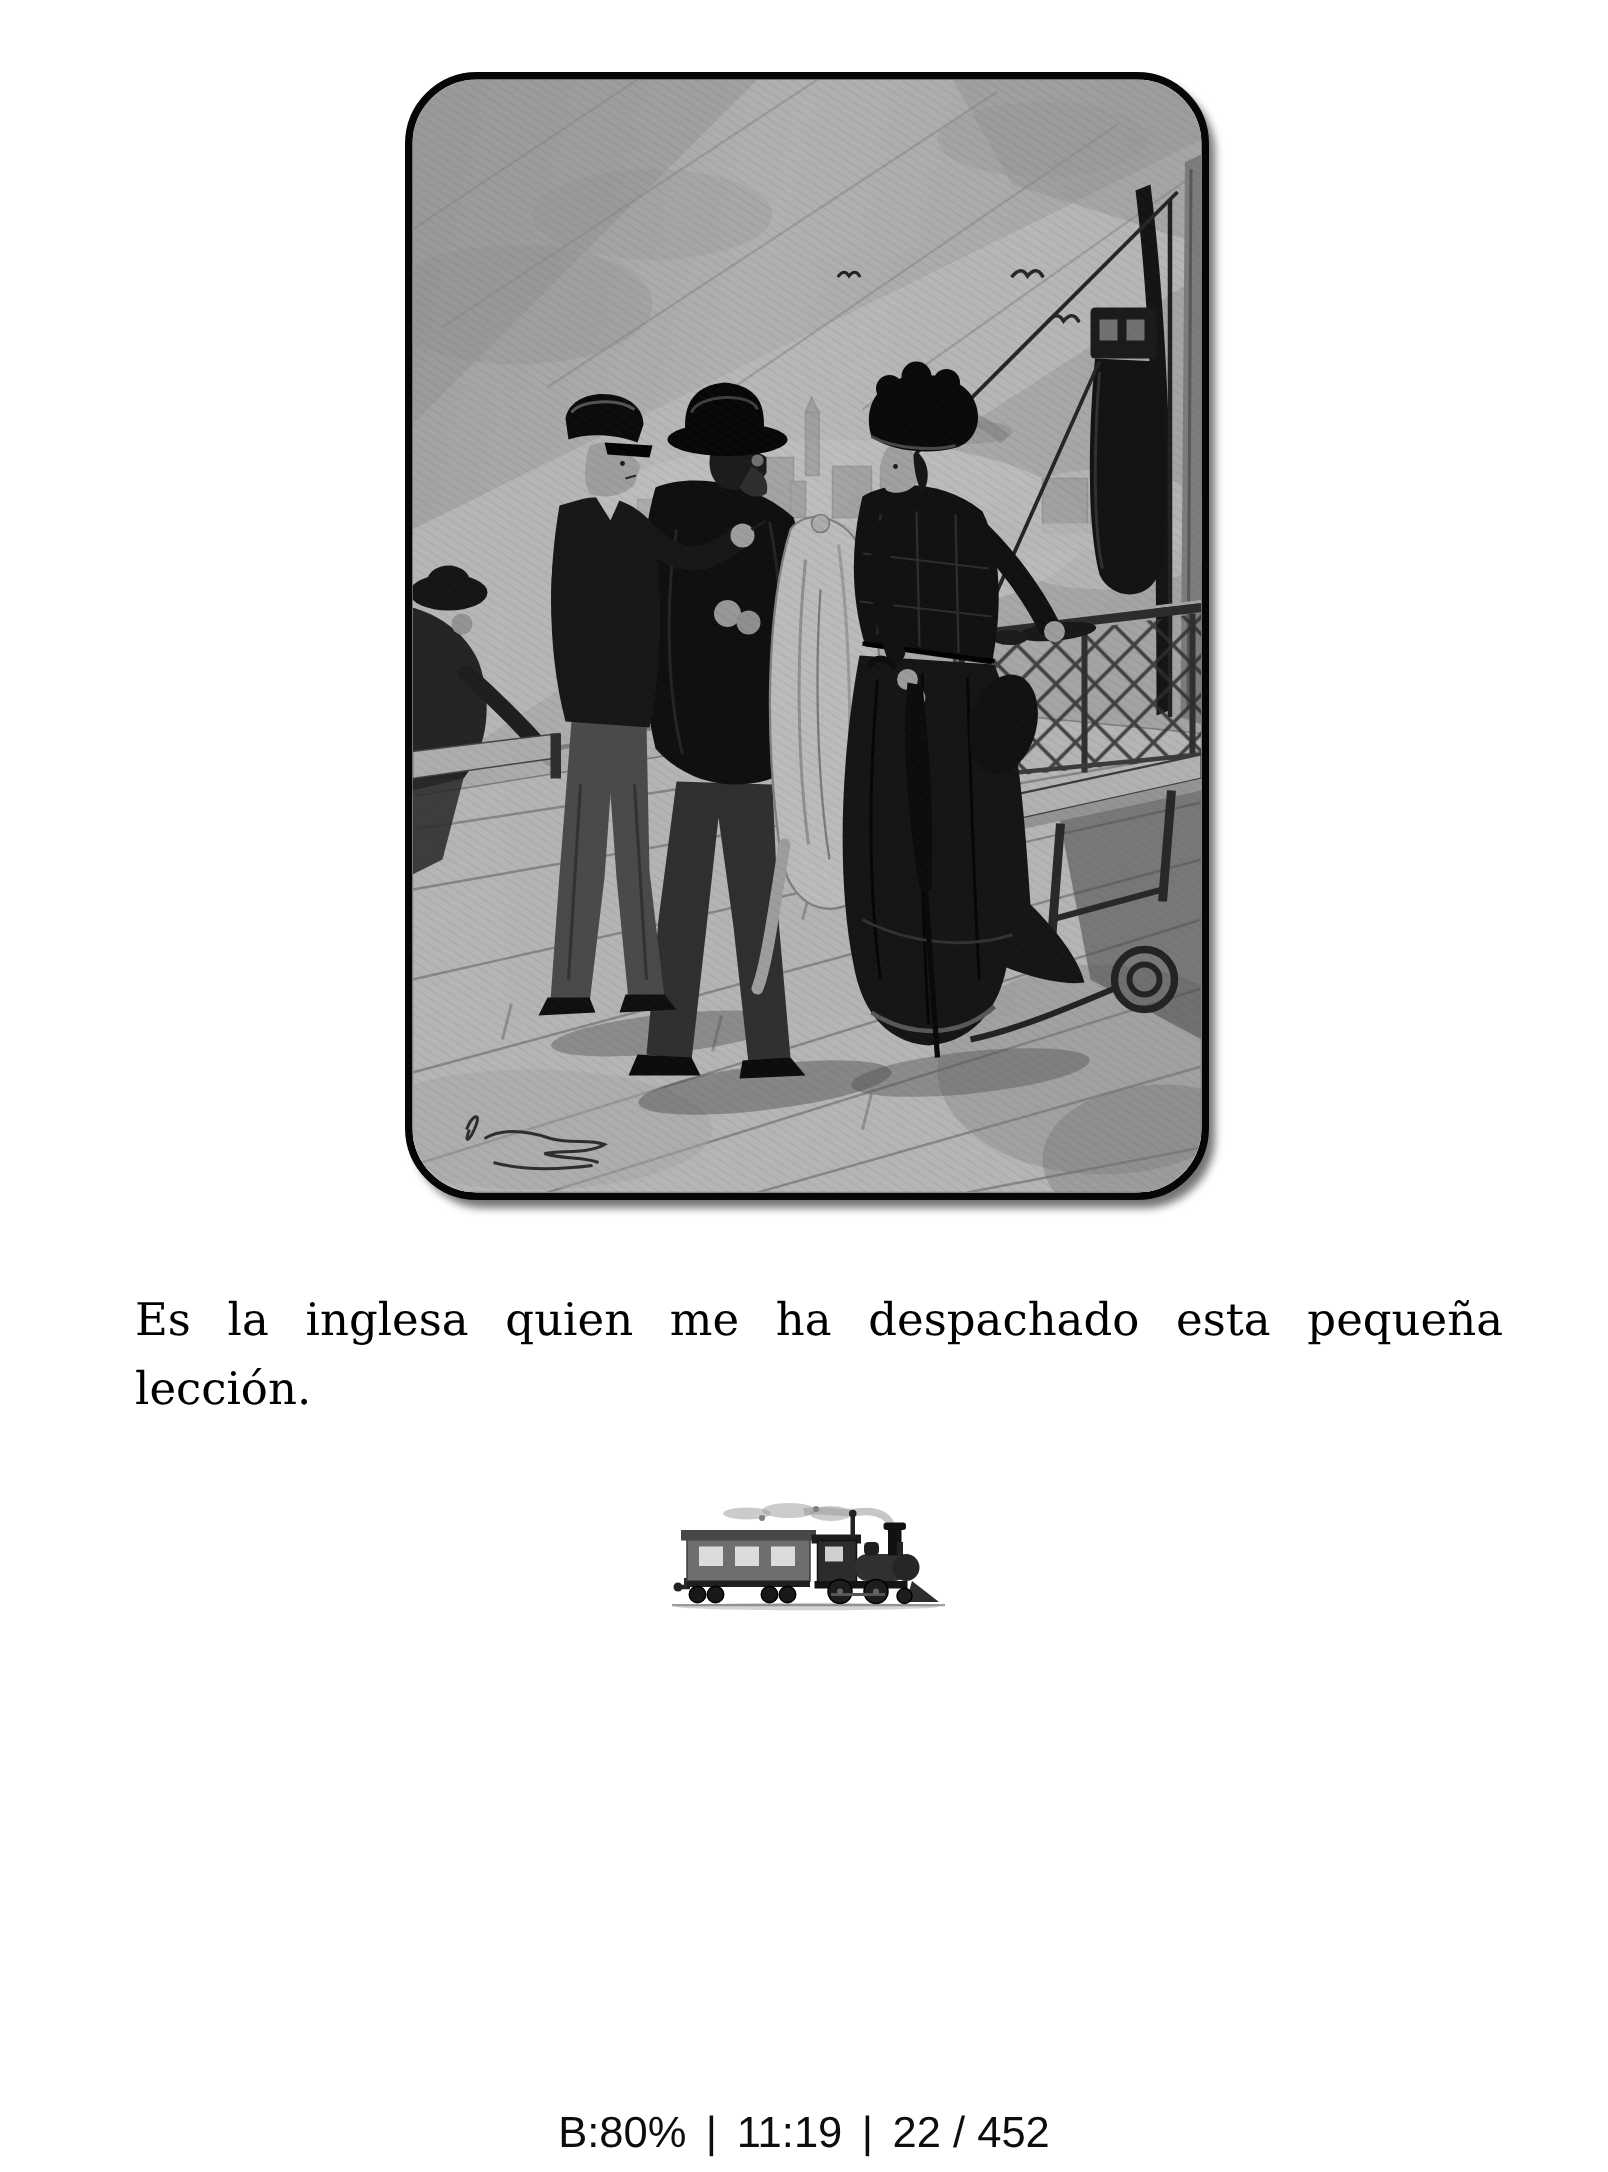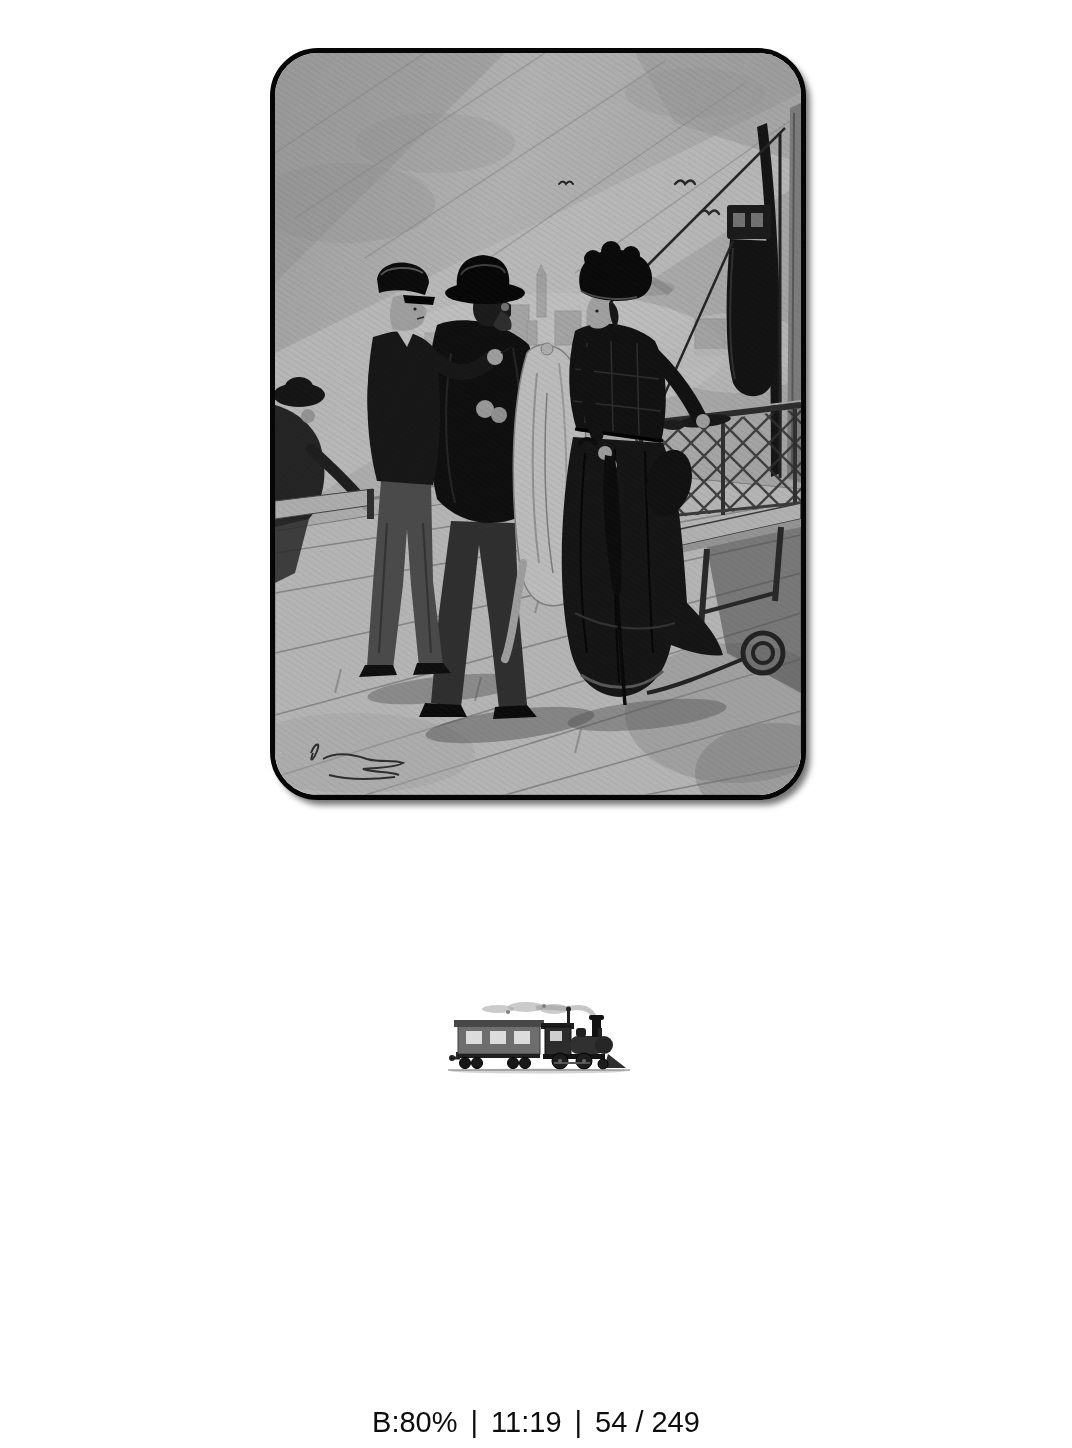--- a/index.html
+++ b/index.html
@@ -251,20 +251,21 @@
         <path d="M54,722 C76,728 104,726 120,724"></path>
       </g>
 
       <g>
         <rect x="0" y="0" width="526" height="742" fill="url(#hatch)" opacity="0.10"></rect>
         <rect x="0" y="0" width="526" height="742" filter="url(#grain)" opacity="0.20"></rect>
       </g>
     </svg>
   </figure>
 
+  <p class="caption">Es la inglesa quien me ha despachado esta pequeña lección.</p>
 
   <div class="ornament">
     <svg viewBox="0 0 182 74" role="img">
       <ellipse cx="90" cy="71" rx="88" ry="2.5" fill="#aaaaaa" opacity="0.5"></ellipse>
       <g opacity="0.85">
         <path d="M146,22 C148,12 138,6 124,8 C112,10 100,5 88,8" stroke="#909090" stroke-width="5" fill="none" opacity="0.6"></path>
         <ellipse cx="50" cy="9" rx="16" ry="4" fill="#8f8f8f" opacity="0.55"></ellipse>
         <ellipse cx="78" cy="7" rx="18" ry="5" fill="#8f8f8f" opacity="0.55"></ellipse>
         <ellipse cx="106" cy="9" rx="14" ry="5" fill="#8f8f8f" opacity="0.55"></ellipse>
         <circle cx="60" cy="12" r="2" fill="#6a6a6a"></circle>
@@ -312,16 +313,16 @@
       </g>
       <line x1="0" y1="70" x2="182" y2="70" stroke="#777777" stroke-width="1.5" opacity="0.7"></line>
     </svg>
   </div>
 
   <footer class="statusbar">
     <span>B:80%</span>
     <span class="sep">|</span>
     <span>11:19</span>
     <span class="sep">|</span>
-    <span>54 / 249</span>
+    <span>22 / 452</span>
   </footer>
 
 </div>
 
 </body></html>

